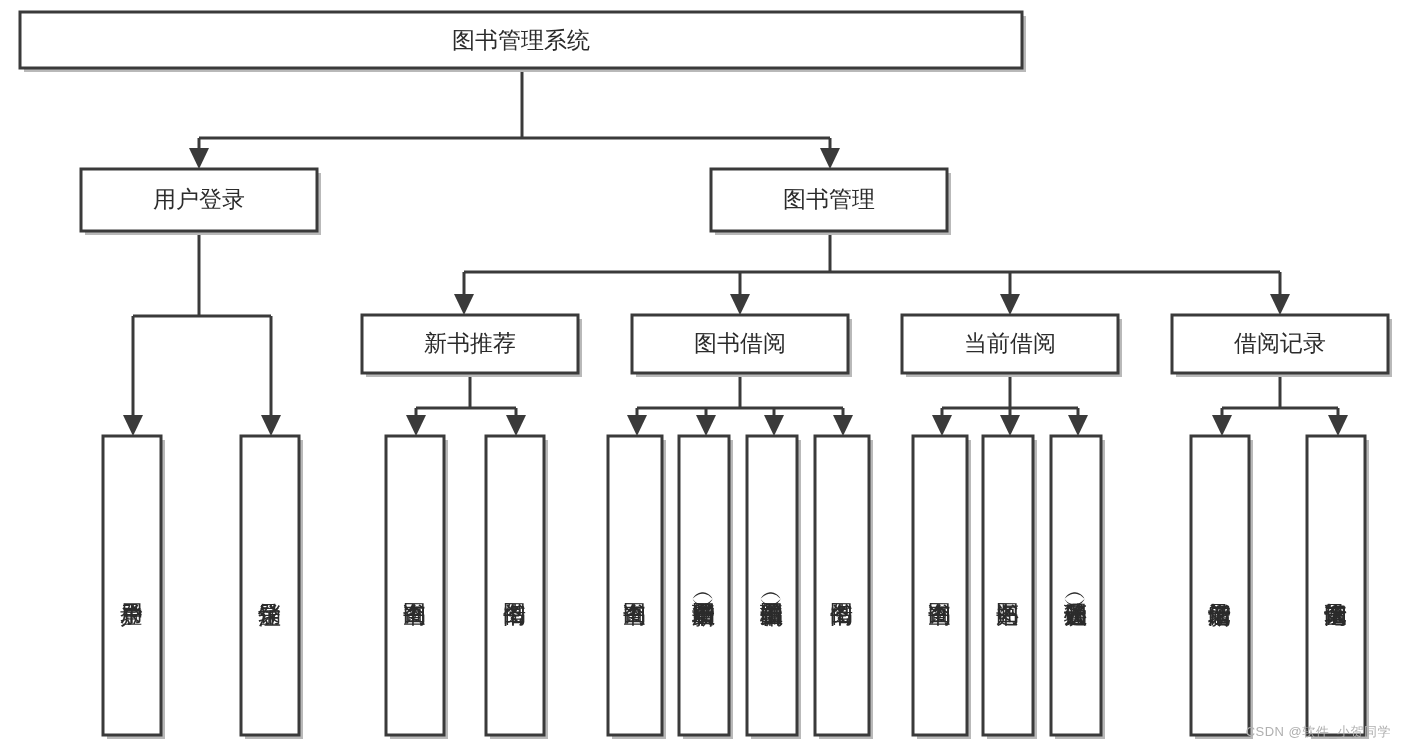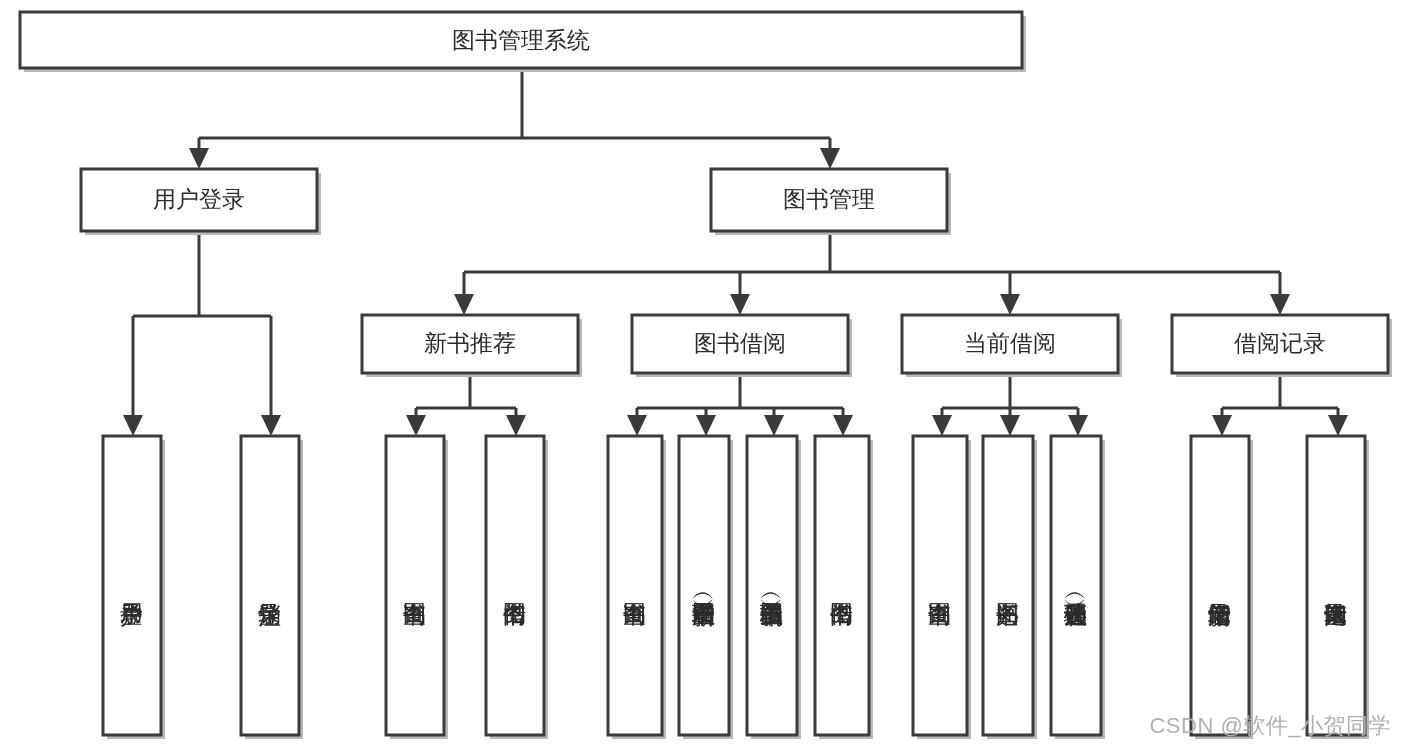--- a/index.html
+++ b/index.html
@@ -59,21 +59,21 @@
     fill: #2b2b2b;
     text-anchor: middle;
     writing-mode: vertical-rl;
     glyph-orientation-vertical: 0;
   }
   .watermark {
     position: absolute;
     right: 14px;
     bottom: 6px;
     font-family: "Liberation Sans", "DejaVu Sans", sans-serif;
-    font-size: 22px;
+    font-size: 13px;
     color: #b0b0b0;
     letter-spacing: 0.5px;
     white-space: nowrap;
     pointer-events: none;
     user-select: none;
   }
 </style>
 </head>
 <body>
 

